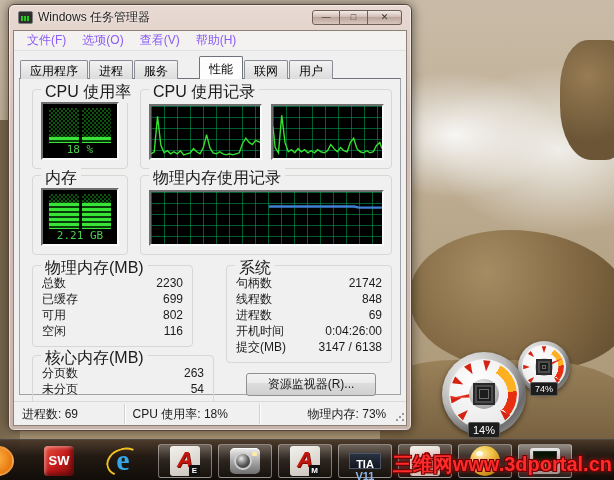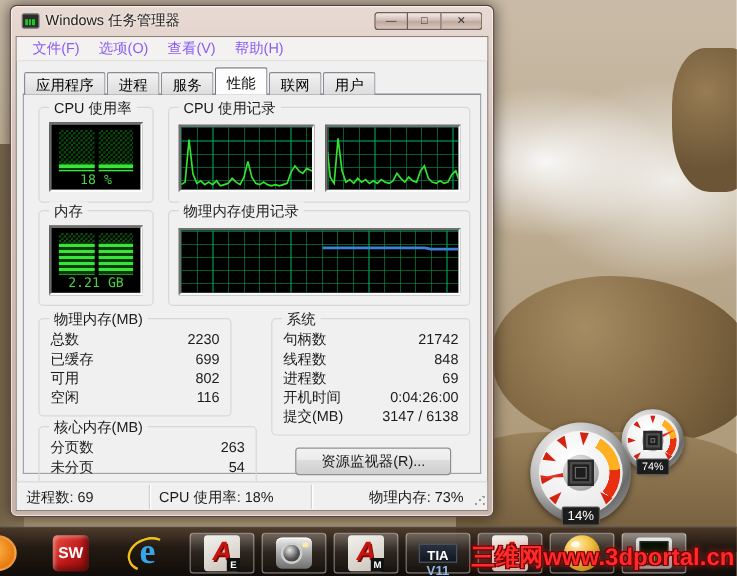--- a/index.html
+++ b/index.html
@@ -46,27 +46,27 @@
     background:#f0f0f0; border:1px solid #8e8276; }
 
   .menubar { position:absolute; left:0; right:0; top:0; height:20px; background:#f4f2f1;
     border-bottom:1px solid #e3e1df; display:flex; align-items:center; padding-left:7px; gap:4px; }
   .menu-item { padding:2px 6px; font-size:12px; color:#8b5cf6; }
 
   .tabs { position:absolute; left:6px; top:27px; right:6px; height:21px; display:flex; align-items:flex-end; z-index:2; }
   .tab { height:19px; padding:2px 9px 0; margin-right:1px; font-size:12px;
     border:1px solid #898c95; border-bottom:none; border-radius:2px 2px 0 0;
     background:linear-gradient(180deg,#f2f2f2,#dcdcdc); white-space:nowrap; }
-  .tab.active { height:23px; padding-top:4px; background:#fdfdfd; border-color:#6f737b; position:relative; z-index:3; }
+  .tab.active { height:23px; padding-top:4px; background:#fdfdfd; border-color:#6f737b; position:relative; z-index:3;margin-left:20px; }
 
   .page { position:absolute; left:5px; top:47px; right:5px; bottom:30px;
     background:#f0f0f0; border:1px solid #9fa4a9; border-top:1px solid #6f737b; }
 
   .group { position:absolute; border:1px solid #d7d7d3; border-radius:4px; }
-  .group-label { position:absolute; top:-8px; left:8px; background:#f0f0f0; padding:0 4px; font-size:12px; color:#1b1b1b; white-space:nowrap; }
+  .group-label { position:absolute; top:-8px; left:8px; background:#f0f0f0; padding:0 4px; font-size:16px; color:#1b1b1b; white-space:nowrap; }
 
   
   .led { position:absolute; left:8px; top:12px; right:8px; bottom:8px;
     background:#000; border:2px solid; border-color:#6f6f6f #fbfbfb #fbfbfb #6f6f6f; display:flex; flex-direction:column; }
   .led-bars { flex:1; position:relative; margin:4px 6px 0; display:flex; gap:3px; }
   .led-col { flex:1; position:relative; overflow:hidden; }
   .led-dim { position:absolute; left:0; right:0; top:0; bottom:0;
     background-image:
       linear-gradient(45deg,#0d520d 25%,transparent 25%,transparent 75%,#0d520d 75%),
       linear-gradient(45deg,#0d520d 25%,transparent 25%,transparent 75%,#0d520d 75%);

